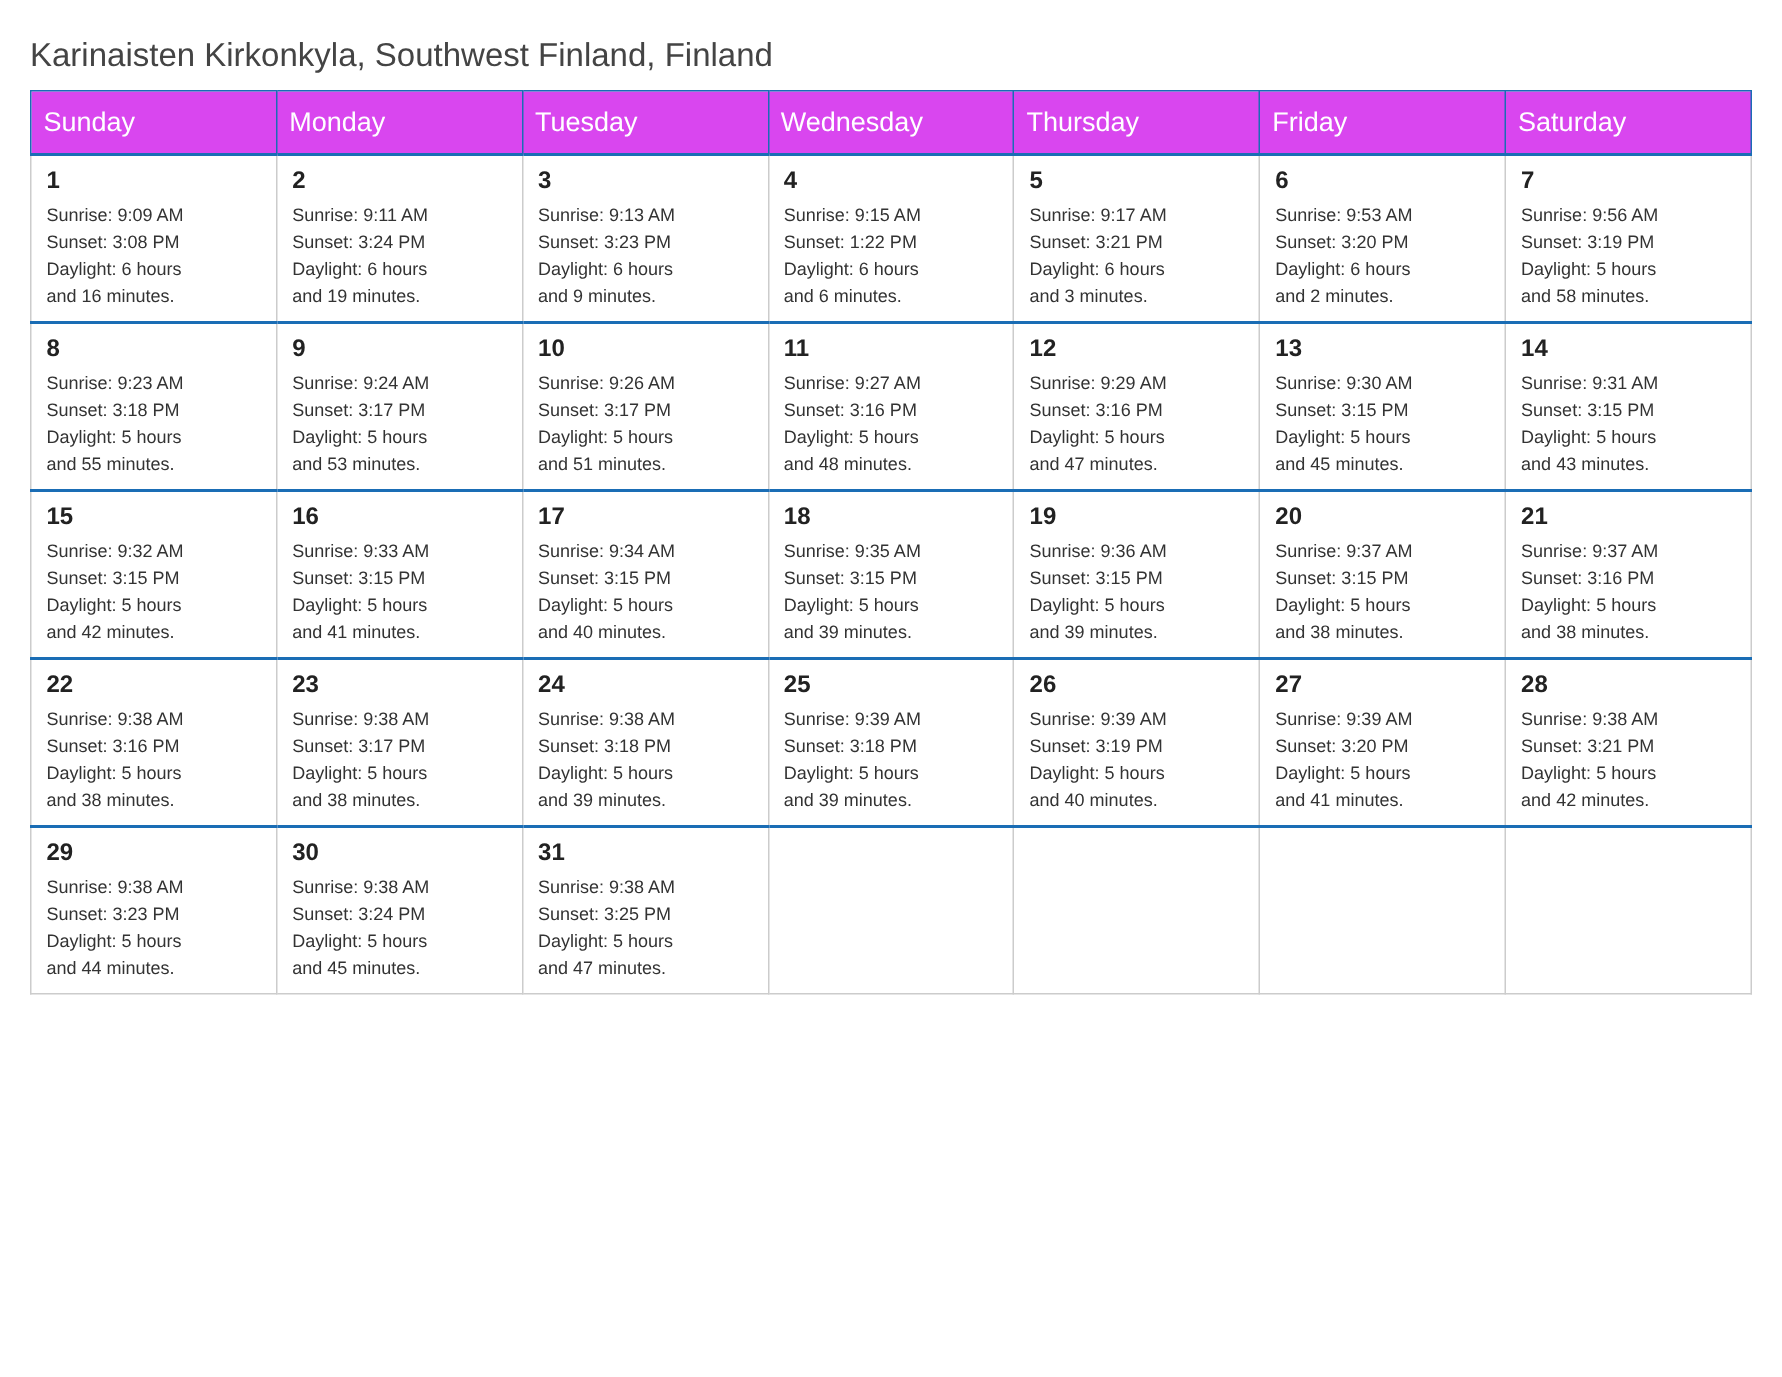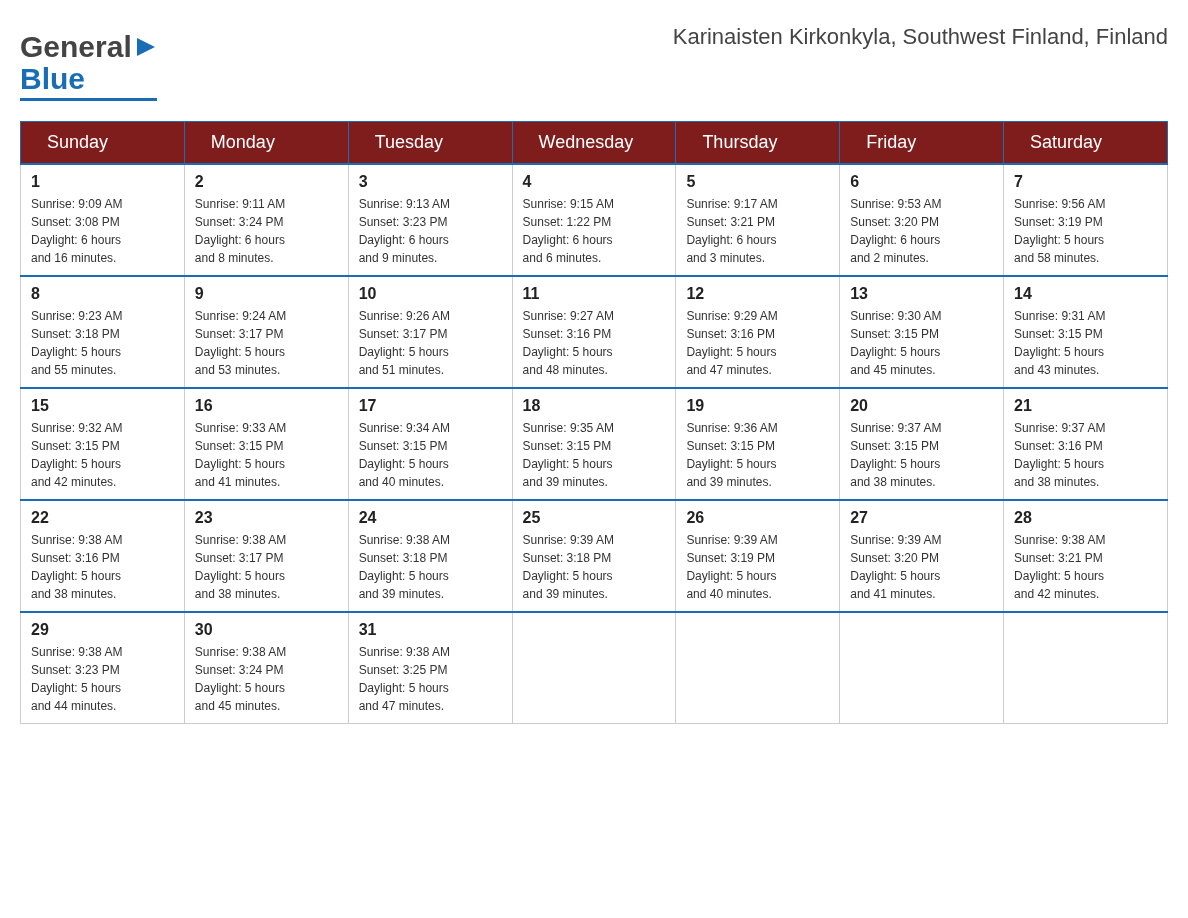--- a/index.html
+++ b/index.html
@@ -29,25 +29,25 @@
       font-size: 22px;
       color: #444;
       margin-top: 4px;
     }
     .calendar-table {
       width: 100%;
       border-collapse: collapse;
       margin-top: 10px;
     }
     .calendar-table th {
-      background: #7f1d1d;
+      background: #d946ef;
       color: #fff;
       font-size: 18px;
       font-weight: normal;
-      padding: 10px 26px;
+      padding: 10px 8px;
       text-align: left;
       border: 1px solid #1a6db5;
     }
     .calendar-table td {
       vertical-align: top;
       padding: 8px 10px;
       border: 1px solid #ccc;
       font-size: 13px;
       color: #333;
       width: calc(100% / 7);
@@ -87,29 +87,20 @@
       font-weight: bold;
       border-bottom: 3px solid #1a6db5;
       padding-bottom: 2px;
       margin-top: -2px;
     }
   </style>
 </head>
 <body>
 
 <div class="header-area">
-  <div class="logo-container">
-    <div class="logo-line1">
-      <span>General</span>
-      <svg width="22" height="22" viewBox="0 0 22 22" style="margin-left:3px;vertical-align:middle;">
-        <polygon points="2,2 20,11 2,20" fill="#1a6db5"></polygon>
-      </svg>
-    </div>
-    <div class="logo-line2">Blue</div>
-  </div>
   <div class="title-area">
     <div class="location-subtitle">Karinaisten Kirkonkyla, Southwest Finland, Finland</div>
   </div>
 </div>
 
 <table class="calendar-table">
   <thead>
     <tr>
     <th>Sunday</th>
         <th>Monday</th>
@@ -130,21 +121,21 @@
           <span>Daylight: 6 hours</span><br>
           <span>and 16 minutes.</span>
         </div>
       </td>
         <td>
         <span class="day-number">2</span>
         <div class="day-info">
           <span>Sunrise: 9:11 AM</span><br>
           <span>Sunset: 3:24 PM</span><br>
           <span>Daylight: 6 hours</span><br>
-          <span>and 8 minutes.</span>
+          <span>and 19 minutes.</span>
         </div>
       </td>
         <td>
         <span class="day-number">3</span>
         <div class="day-info">
           <span>Sunrise: 9:13 AM</span><br>
           <span>Sunset: 3:23 PM</span><br>
           <span>Daylight: 6 hours</span><br>
           <span>and 9 minutes.</span>
         </div>

